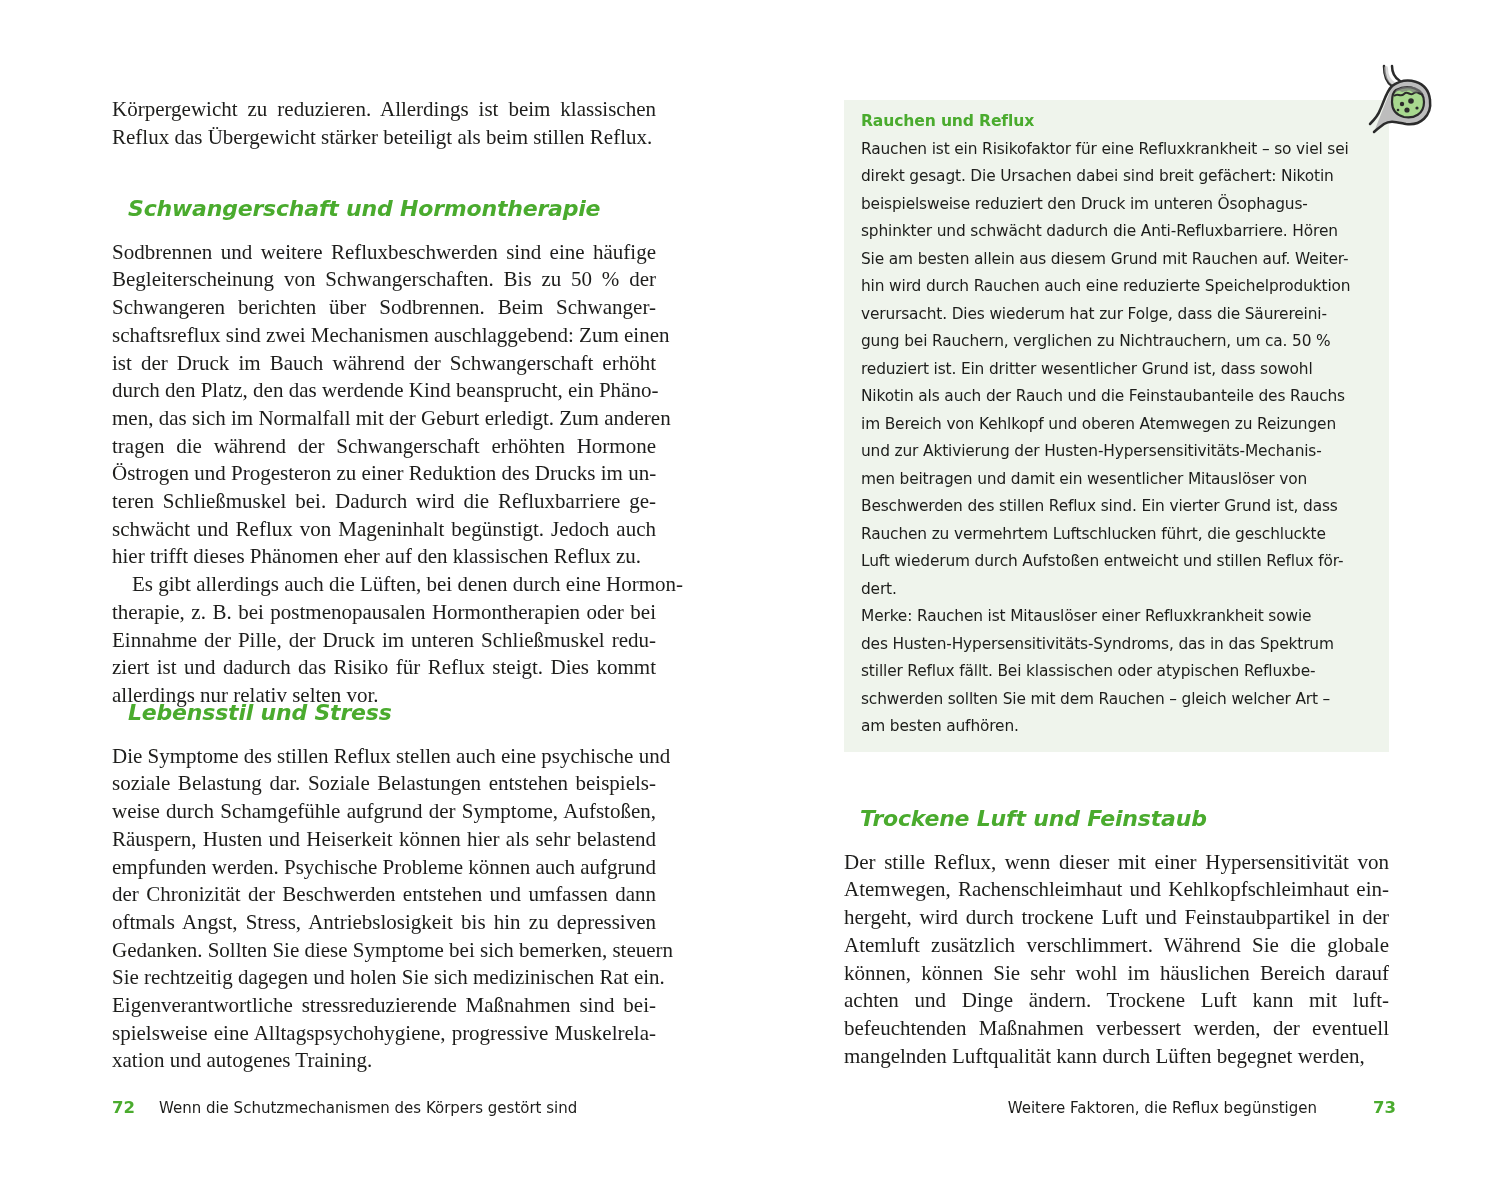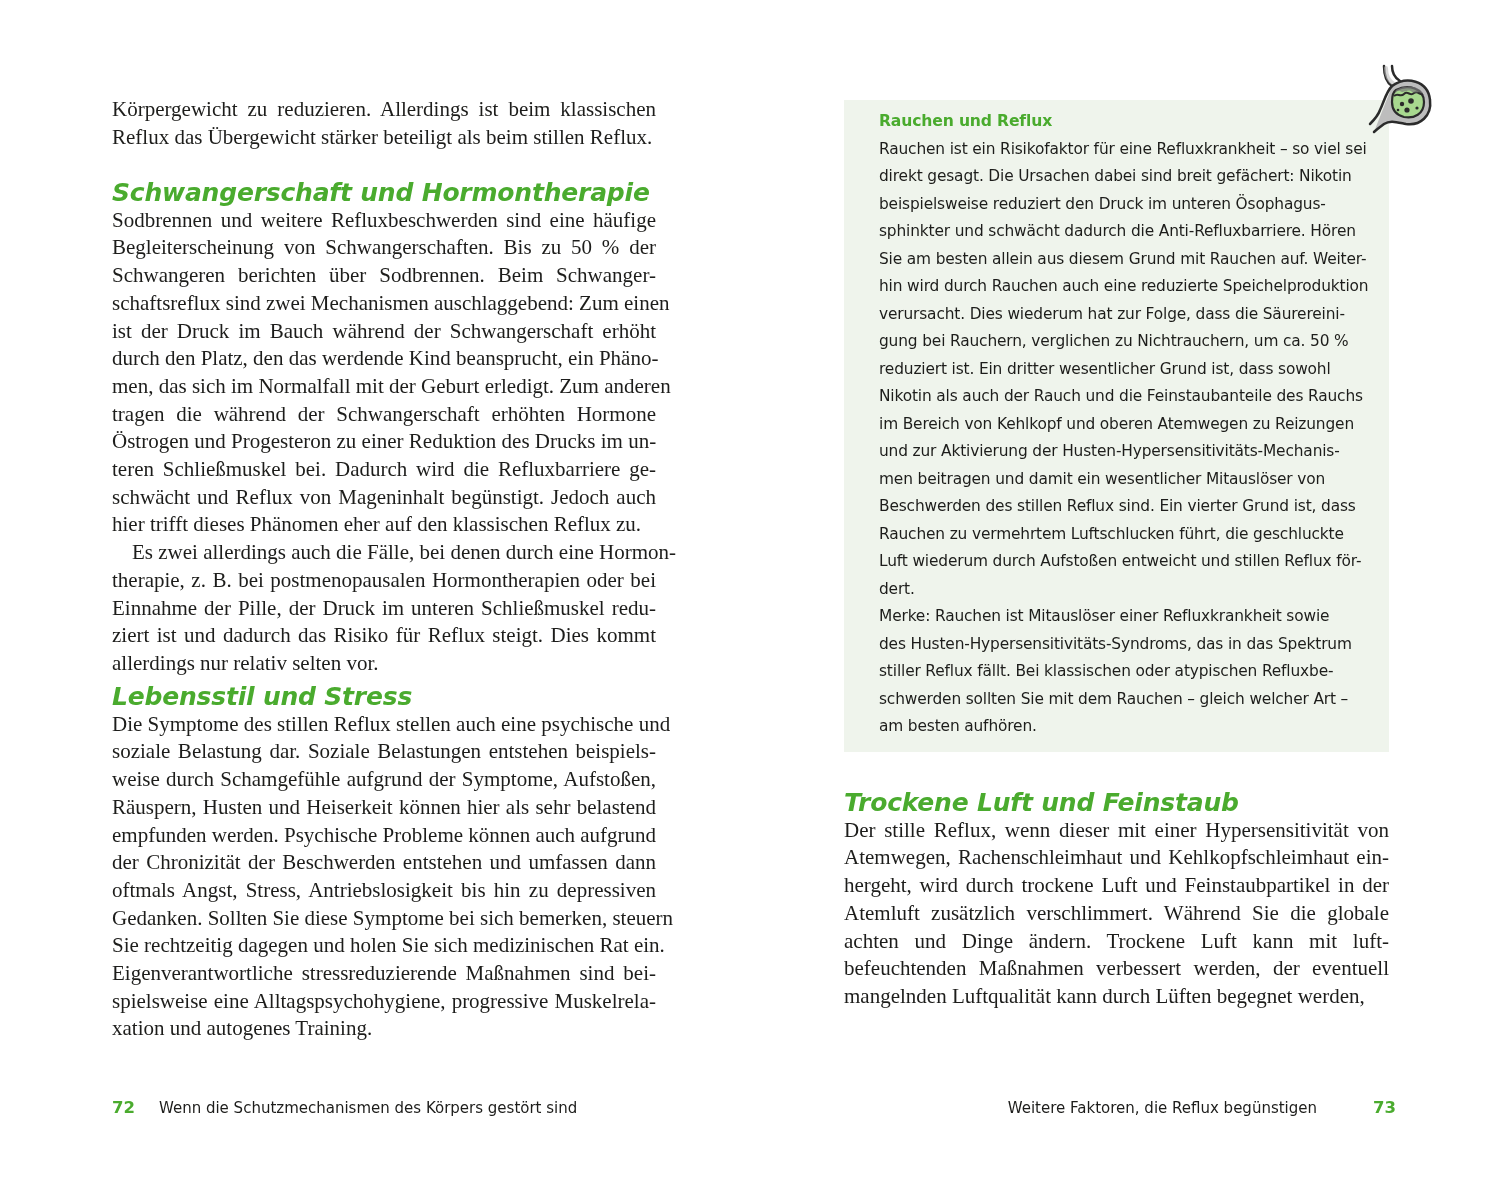--- a/index.html
+++ b/index.html
@@ -21,36 +21,36 @@
       hyphens: manual;
     }
     .serif-block .line { display: block; text-align: justify; text-align-last: justify; white-space: nowrap; }
     .serif-block .line.last { text-align-last: left; }
 
     .heading {
       font-family: "DejaVu Sans", "Liberation Sans", sans-serif;
       font-style: italic;
       font-weight: bold;
       color: #4aab2e;
-      font-size: 25px;
+      font-size: 22px;
       line-height: 27.7px;
       letter-spacing: -0.2px;
-      margin: 0;
+      margin: 16px;
     }
 
     .left-col { left: 112px; width: 544px; }
     .right-col { left: 94px; width: 545px; }
 
     
     .infobox {
       position: absolute;
       left: 94px; top: 100px; width: 545px; height: 652px;
       background: #eff4ec;
       box-sizing: border-box;
-      padding: 8px 14px 0 35px;
+      padding: 8px 14px 0 17px;
       font-family: "DejaVu Sans", "Liberation Sans", sans-serif;
       font-size: 15.4px;
       line-height: 27.5px;
       color: #1d1d1b;
       letter-spacing: -0.15px;
     }
     .infobox .box-title {
       font-weight: bold; color: #4aab2e; font-size: 15.6px; line-height: 27.5px; display: block;
     }
     .infobox .line { display: block; white-space: nowrap; }
@@ -90,21 +90,21 @@
         <span class="line">ist der Druck im Bauch während der Schwangerschaft erhöht</span>
         <span class="line">durch den Platz, den das werdende Kind beansprucht, ein Phäno-</span>
         <span class="line">men, das sich im Normalfall mit der Geburt erledigt. Zum anderen</span>
         <span class="line">tragen die während der Schwangerschaft erhöhten Hormone</span>
         <span class="line">Östrogen und Progesteron zu einer Reduktion des Drucks im un-</span>
         <span class="line">teren Schließmuskel bei. Dadurch wird die Refluxbarriere ge-</span>
         <span class="line">schwächt und Reflux von Mageninhalt begünstigt. Jedoch auch</span>
         <span class="line last">hier trifft dieses Phänomen eher auf den klassischen Reflux zu.</span>
       </div>
     <div id="l-s1-p2" class="indented">
-        <span class="line" style="text-indent: 20px;">Es zwei allerdings auch die Fälle, bei denen durch eine Hormon-</span>
+        <span class="line" style="text-indent: 20px;">Es gibt allerdings auch die Lüften, bei denen durch eine Hormon-</span>
         <span class="line">therapie, z. B. bei postmenopausalen Hormontherapien oder bei</span>
         <span class="line">Einnahme der Pille, der Druck im unteren Schließmuskel redu-</span>
         <span class="line">ziert ist und dadurch das Risiko für Reflux steigt. Dies kommt</span>
         <span class="line last">allerdings nur relativ selten vor.</span>
       </div>
   </div>
 
   <div class="serif-block left-col" style="top:683px;">
     <h2 class="heading">Lebensstil und Stress</h2>
     <div id="l-s2-p1">
@@ -181,20 +181,21 @@
     <circle cx="36" cy="46" r="1.3" fill="#2b2b2b"></circle>
   </svg>
 
   <div class="serif-block right-col" style="top:789px;">
     <h2 class="heading">Trockene Luft und Feinstaub</h2>
     <div id="r-s-p1">
         <span class="line">Der stille Reflux, wenn dieser mit einer Hypersensitivität von</span>
         <span class="line">Atemwegen, Rachenschleimhaut und Kehlkopfschleimhaut ein-</span>
         <span class="line">hergeht, wird durch trockene Luft und Feinstaubpartikel in der</span>
         <span class="line">Atemluft zusätzlich verschlimmert. Während Sie die globale</span>
+        <span class="line">können, können Sie sehr wohl im häuslichen Bereich darauf</span>
         <span class="line">achten und Dinge ändern. Trockene Luft kann mit luft-</span>
         <span class="line">befeuchtenden Maßnahmen verbessert werden, der eventuell</span>
         <span class="line last">mangelnden Luftqualität kann durch Lüften begegnet werden,</span>
       </div>
   </div>
 
   <div class="footer footer-right">
     <span>Weitere Faktoren, die Reflux begünstigen</span>
     <span class="pagenum">73</span>
   </div>

